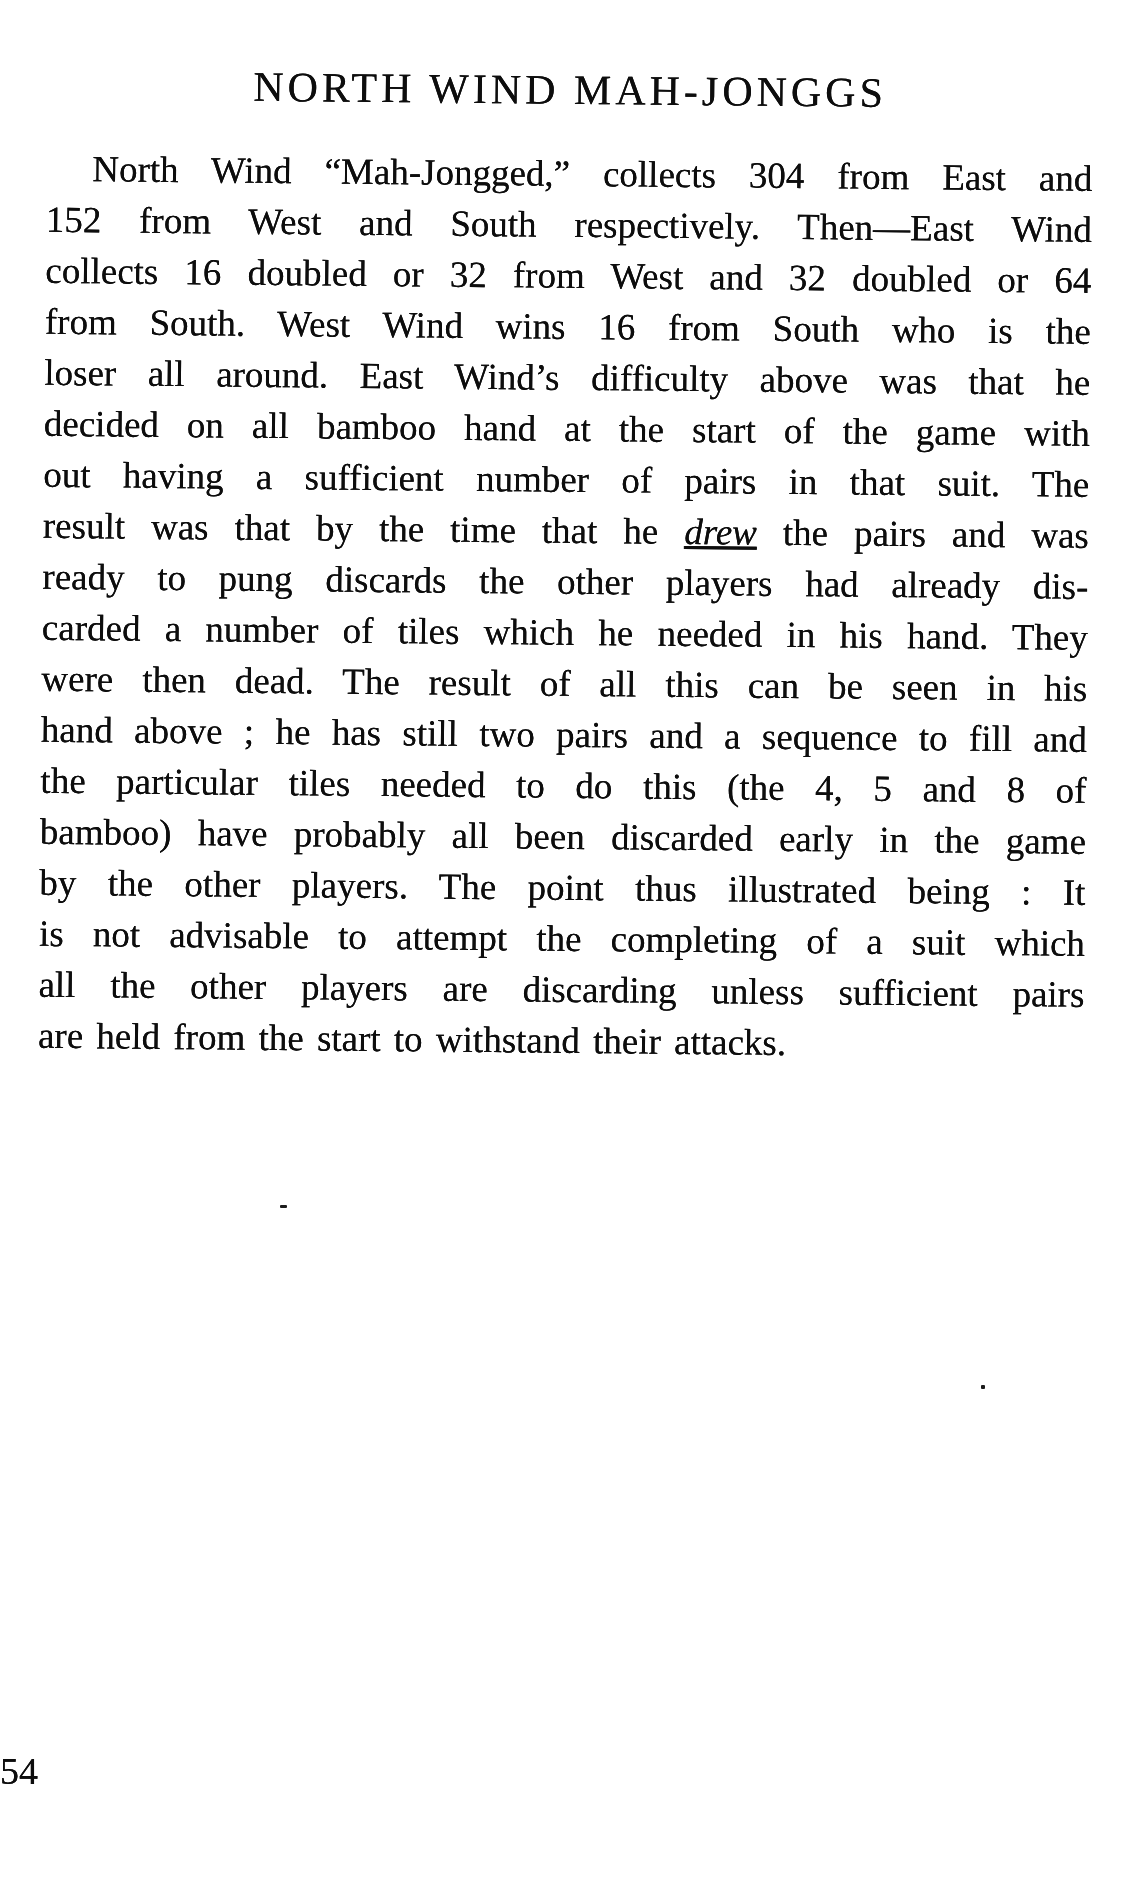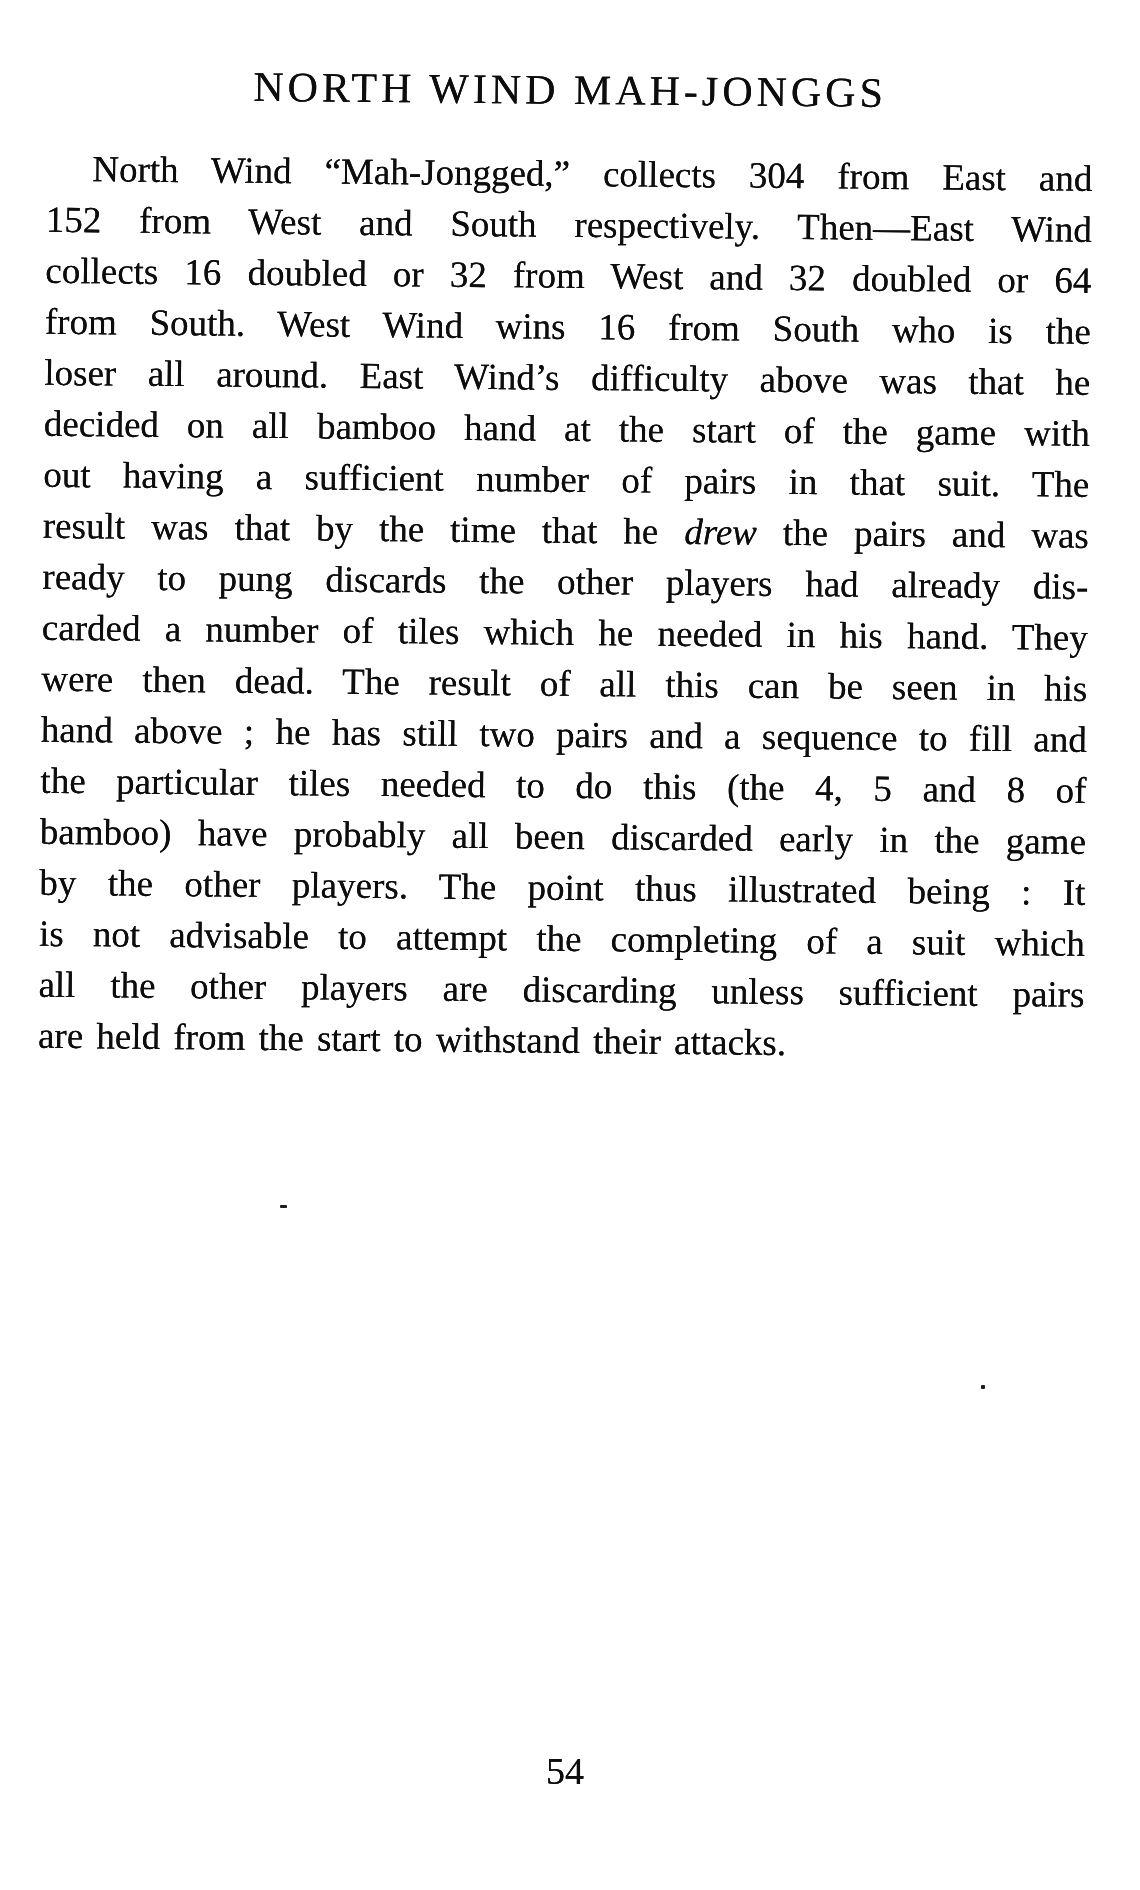--- a/index.html
+++ b/index.html
@@ -50,27 +50,28 @@
   }
   .line.indent {
     text-indent: 46px;
   }
   .line.last {
     text-align-last: left;
     word-spacing: 4px;
   }
   .line i {
     font-style: italic;
+    text-decoration: underline;
   }
   .page-number {
     position: absolute;
     top: 1752px;
     left: 0;
     width: 1130px;
-    text-align: center;
+    text-align: left;
     font-size: 38px;
     line-height: 1;
     text-shadow: 0 0 0.5px currentColor;
   }
   .speck {
     position: absolute;
     background: #1c1c1c;
     border-radius: 1px;
   }
   .speck-1 { left: 280px; top: 1205px; width: 7px; height: 3px; }

